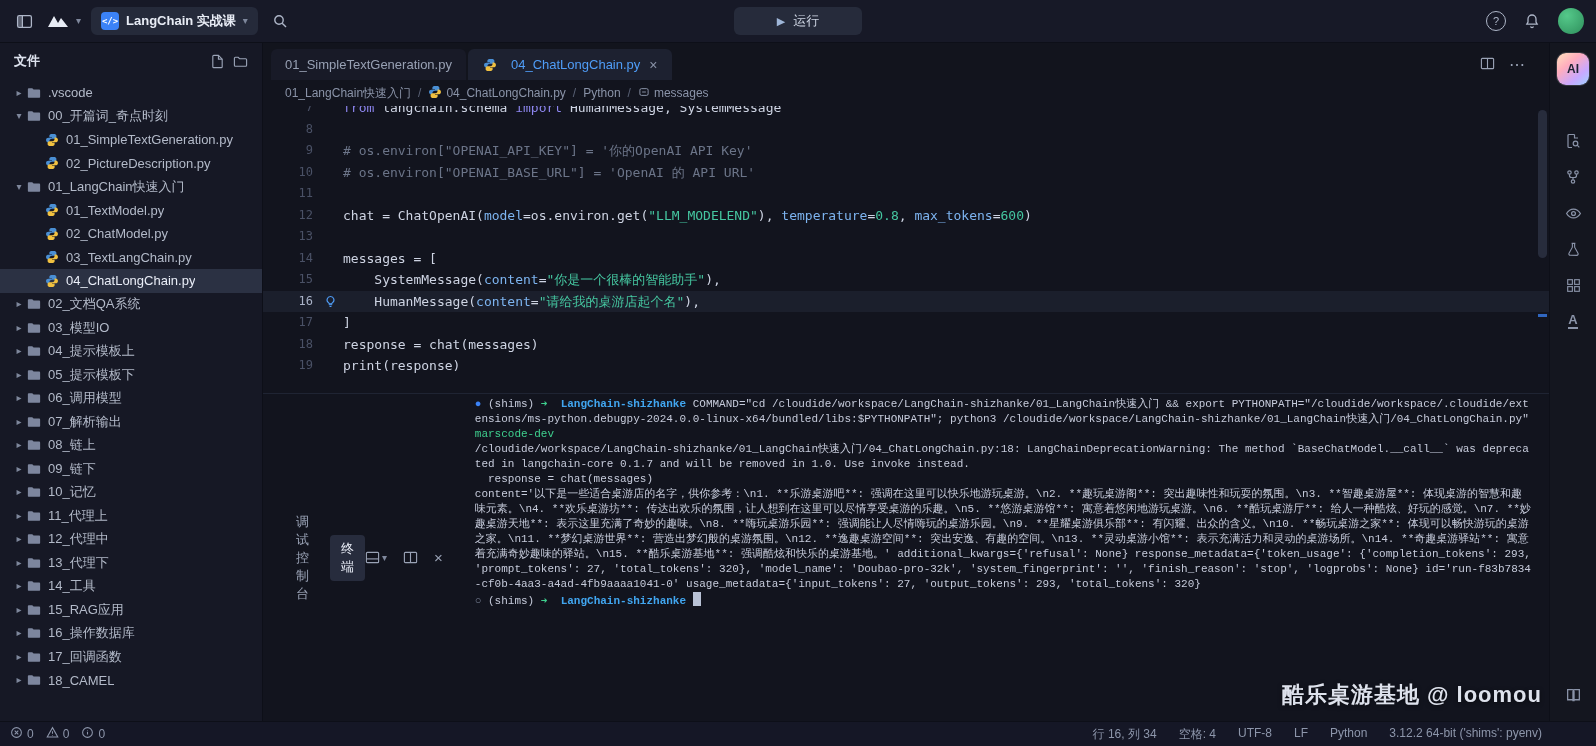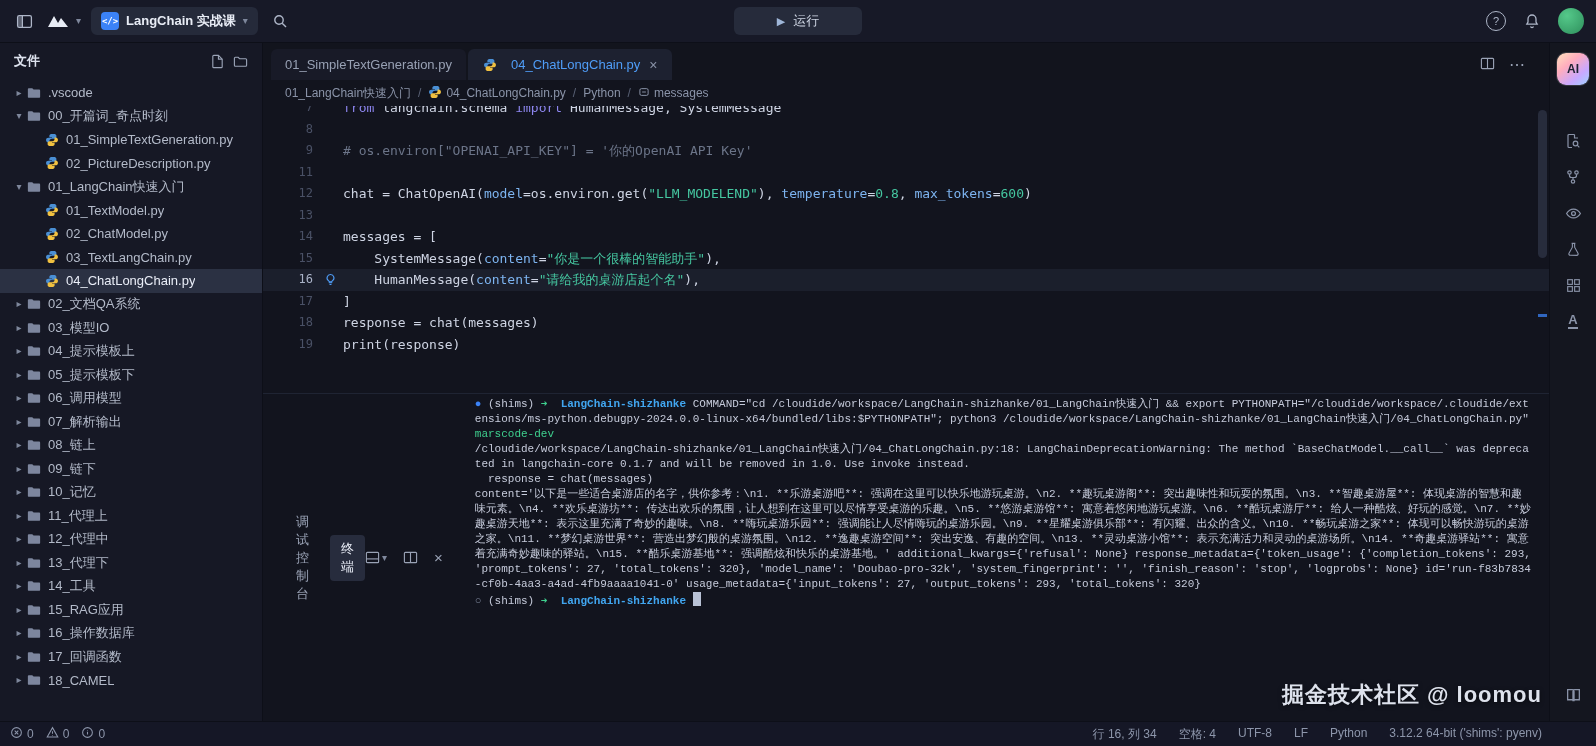--- a/index.html
+++ b/index.html
@@ -474,20 +474,21 @@
                   <path d="M5.5 8h5"></path>
                 </svg></span>
               <span>messages</span>
             </span>
           </div>
         <div class="code-area">
           <div class="code-lines" id="code">
               <div class="code-line"><span class="gutter">7</span><span class="bulbslot"></span><span class="codetext"><span class="ck">from </span><span class="cd">langchain.schema </span><span class="ck">import </span><span class="cd">HumanMessage, SystemMessage</span></span></div>
               <div class="code-line"><span class="gutter">8</span><span class="bulbslot"></span><span class="codetext"></span></div>
               <div class="code-line"><span class="gutter">9</span><span class="bulbslot"></span><span class="codetext"><span class="cc"># os.environ["OPENAI_API_KEY"] = '你的OpenAI API Key'</span></span></div>
+              <div class="code-line"><span class="gutter">10</span><span class="bulbslot"></span><span class="codetext"><span class="cc"># os.environ["OPENAI_BASE_URL"] = 'OpenAI 的 API URL'</span></span></div>
               <div class="code-line"><span class="gutter">11</span><span class="bulbslot"></span><span class="codetext"></span></div>
               <div class="code-line"><span class="gutter">12</span><span class="bulbslot"></span><span class="codetext"><span class="cd">chat = ChatOpenAI(</span><span class="cp">model</span><span class="cd">=os.environ.get(</span><span class="cs">"LLM_MODELEND"</span><span class="cd">), </span><span class="cp">temperature</span><span class="cd">=</span><span class="cn">0.8</span><span class="cd">, </span><span class="cp">max_tokens</span><span class="cd">=</span><span class="cn">600</span><span class="cd">)</span></span></div>
               <div class="code-line"><span class="gutter">13</span><span class="bulbslot"></span><span class="codetext"></span></div>
               <div class="code-line"><span class="gutter">14</span><span class="bulbslot"></span><span class="codetext"><span class="cd">messages = [</span></span></div>
               <div class="code-line"><span class="gutter">15</span><span class="bulbslot"></span><span class="codetext"><span class="cd">    SystemMessage(</span><span class="cp">content</span><span class="cd">=</span><span class="cs">"你是一个很棒的智能助手"</span><span class="cd">),</span></span></div>
               <div class="code-line active"><span class="gutter">16</span><span class="bulbslot"><svg width="13" height="13" viewBox="0 0 16 16" fill="none" stroke="#4f9df8" stroke-width="1.4">
                     <path d="M6 12h4M6.8 14.2h2.4"></path>
                     <path d="M8 1.8a4.2 4.2 0 0 0-2.5 7.6c.6.5 1 1 1 1.6h3c0-.6.4-1.1 1-1.6A4.2 4.2 0 0 0 8 1.8z"></path>
                   </svg></span><span class="codetext"><span class="cd">    HumanMessage(</span><span class="cp">content</span><span class="cd">=</span><span class="cs">"请给我的桌游店起个名"</span><span class="cd">),</span></span></div>
               <div class="code-line"><span class="gutter">17</span><span class="bulbslot"></span><span class="codetext"><span class="cd">]</span></span></div>
@@ -617,13 +618,13 @@
         <span class="st-seg">空格: 4</span>
         <span class="st-seg">UTF-8</span>
         <span class="st-seg">LF</span>
         <span class="st-seg">Python</span>
         <span class="st-seg">3.12.2 64-bit ('shims': pyenv)</span>
       </div>
   </footer>
 
 </div>
 
-<div class="watermark">掘金技术社区 @ loomou</div>
+<div class="watermark">酷乐桌游基地 @ loomou</div>
 
 </body></html>

